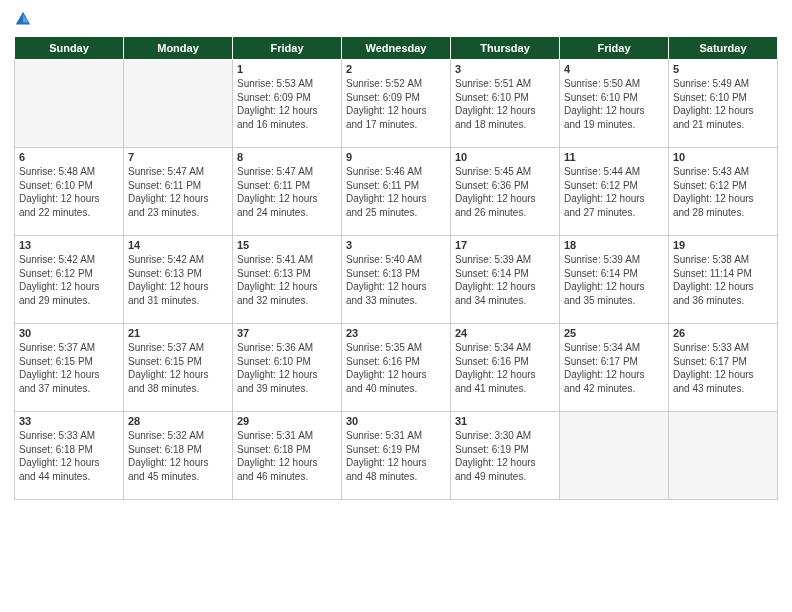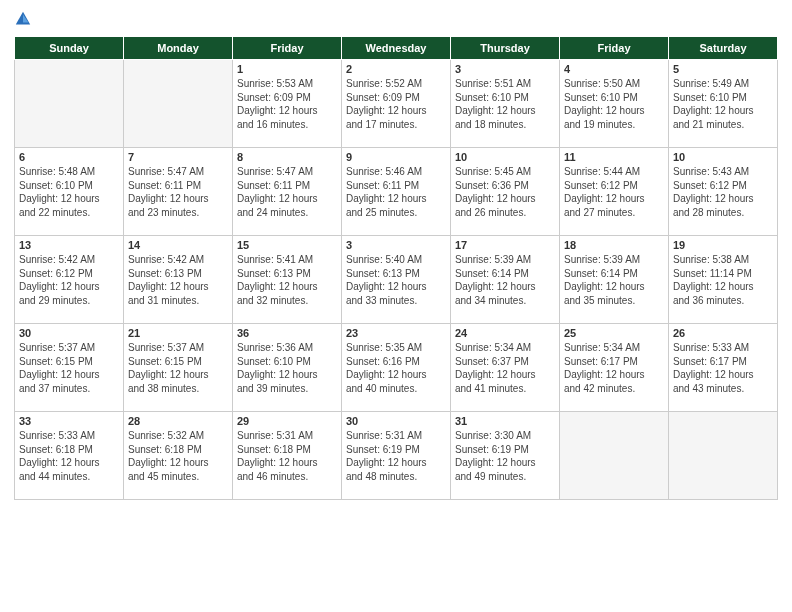--- a/index.html
+++ b/index.html
@@ -250,35 +250,35 @@
 Sunset: 6:15 PM
 Daylight: 12 hours and 37 minutes.</div>
           </td>
           <td>
             <div class="day-number">21</div>
             <div class="cell-info">Sunrise: 5:37 AM
 Sunset: 6:15 PM
 Daylight: 12 hours and 38 minutes.</div>
           </td>
           <td>
-            <div class="day-number">36</div>
+            <div class="day-number">37</div>
             <div class="cell-info">Sunrise: 5:36 AM
 Sunset: 6:10 PM
 Daylight: 12 hours and 39 minutes.</div>
           </td>
           <td>
             <div class="day-number">23</div>
             <div class="cell-info">Sunrise: 5:35 AM
 Sunset: 6:16 PM
 Daylight: 12 hours and 40 minutes.</div>
           </td>
           <td>
             <div class="day-number">24</div>
             <div class="cell-info">Sunrise: 5:34 AM
-Sunset: 6:37 PM
+Sunset: 6:16 PM
 Daylight: 12 hours and 41 minutes.</div>
           </td>
           <td>
             <div class="day-number">25</div>
             <div class="cell-info">Sunrise: 5:34 AM
 Sunset: 6:17 PM
 Daylight: 12 hours and 42 minutes.</div>
           </td>
           <td>
             <div class="day-number">26</div>

